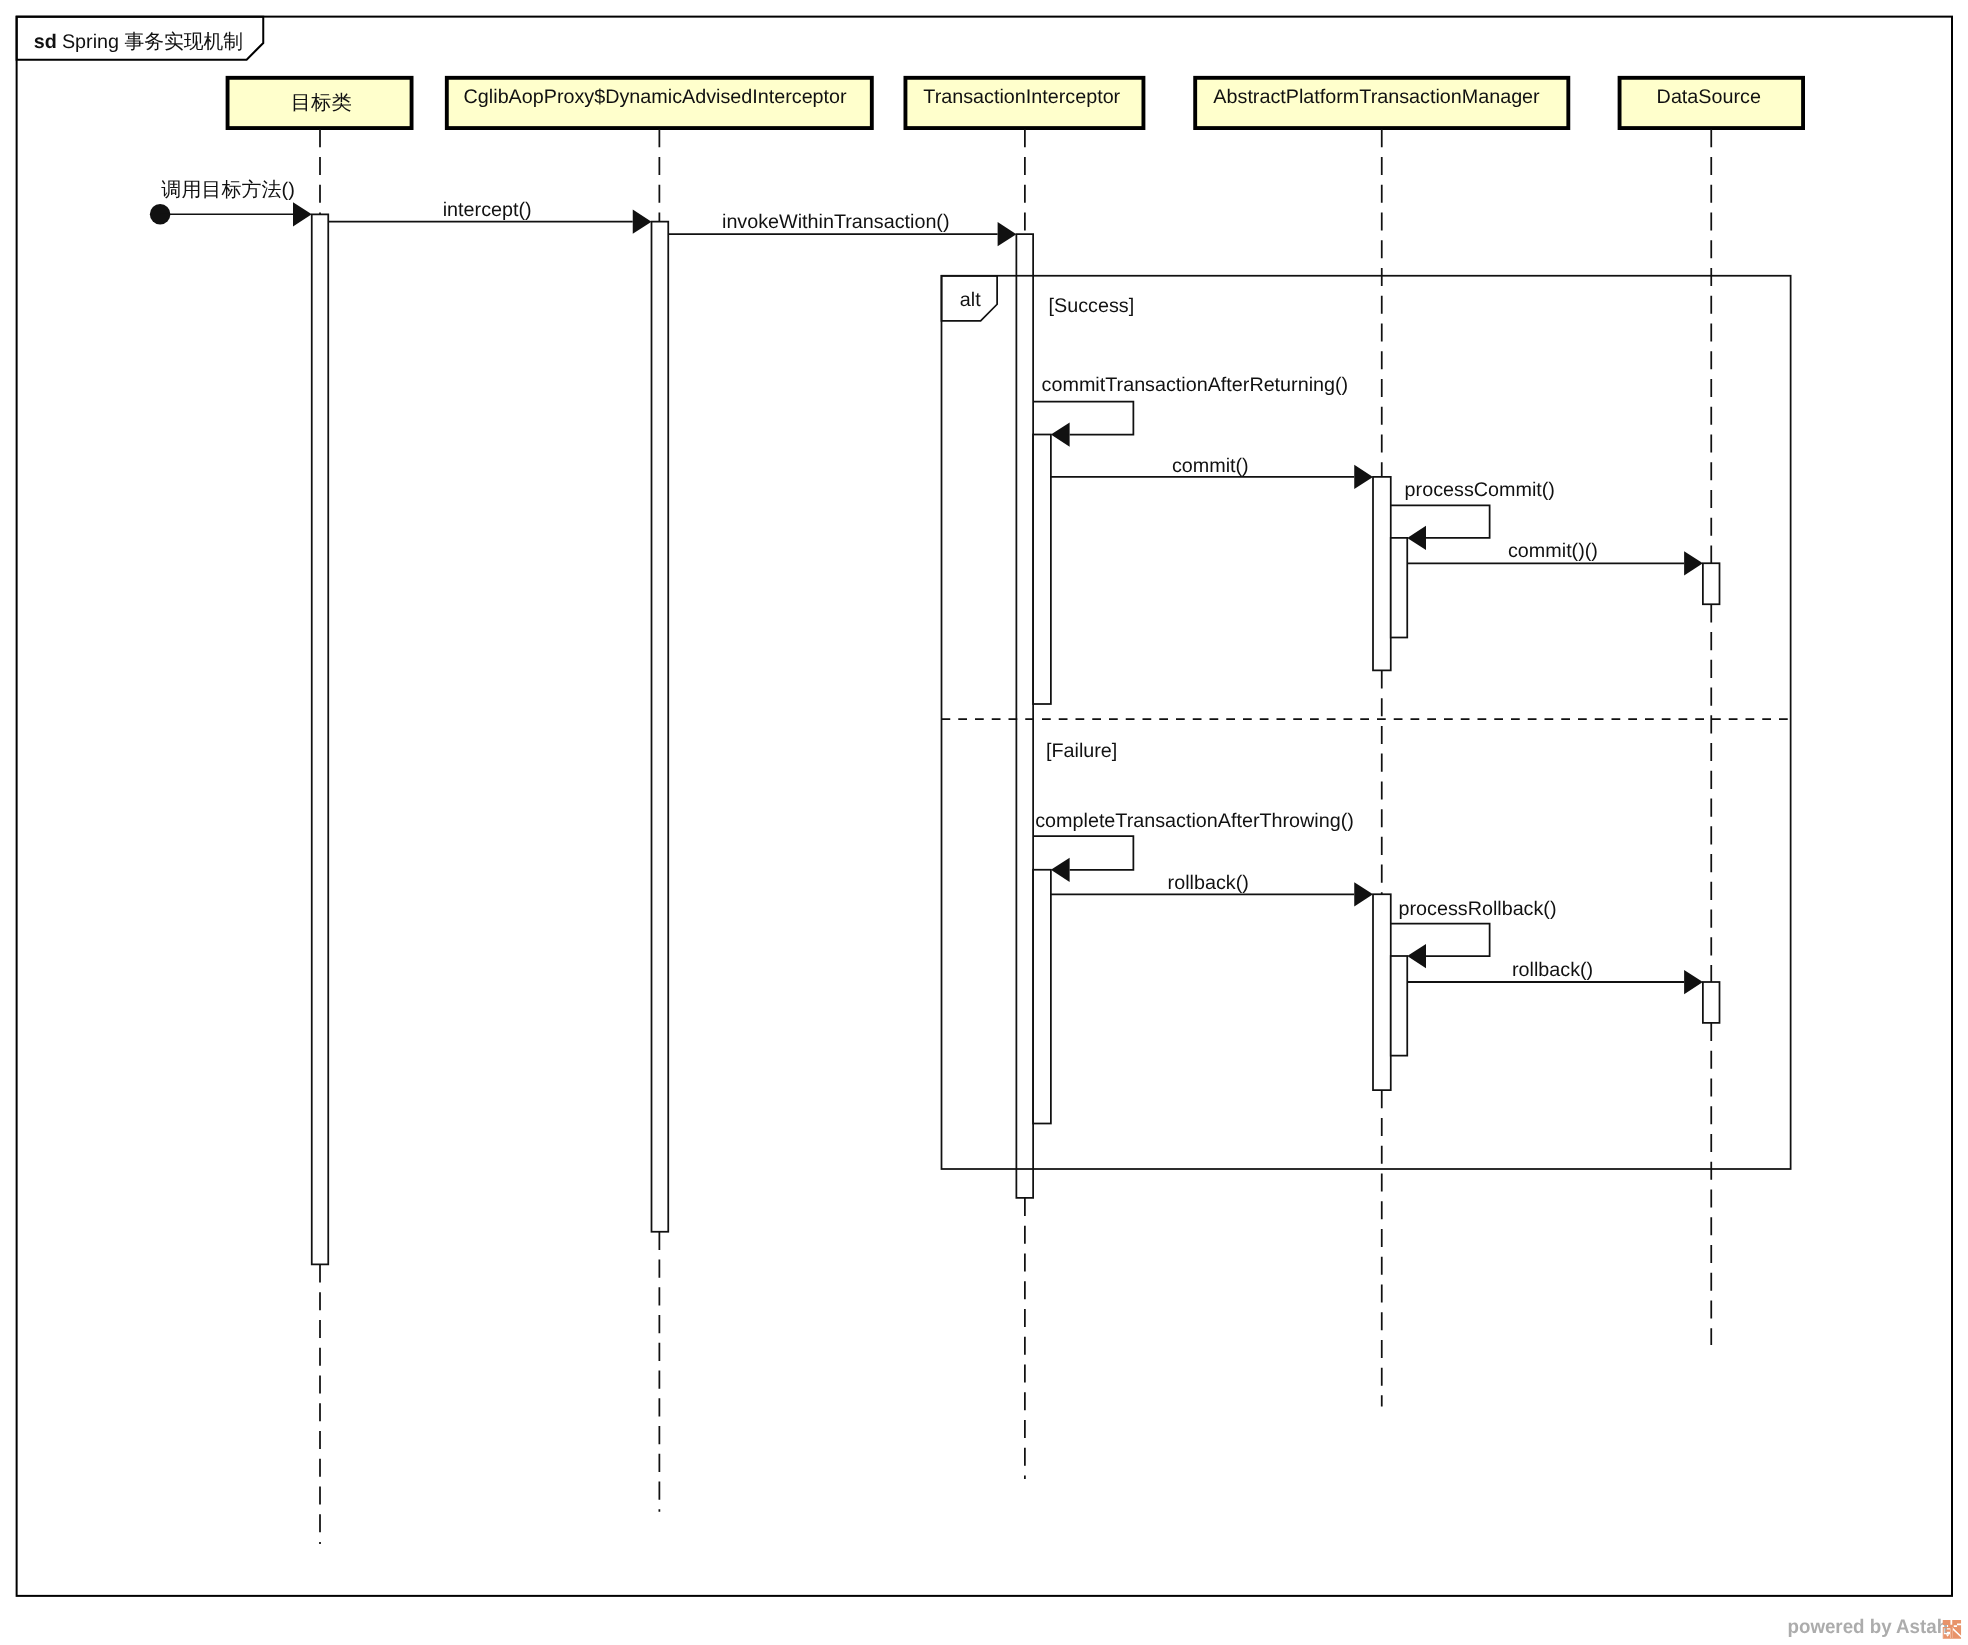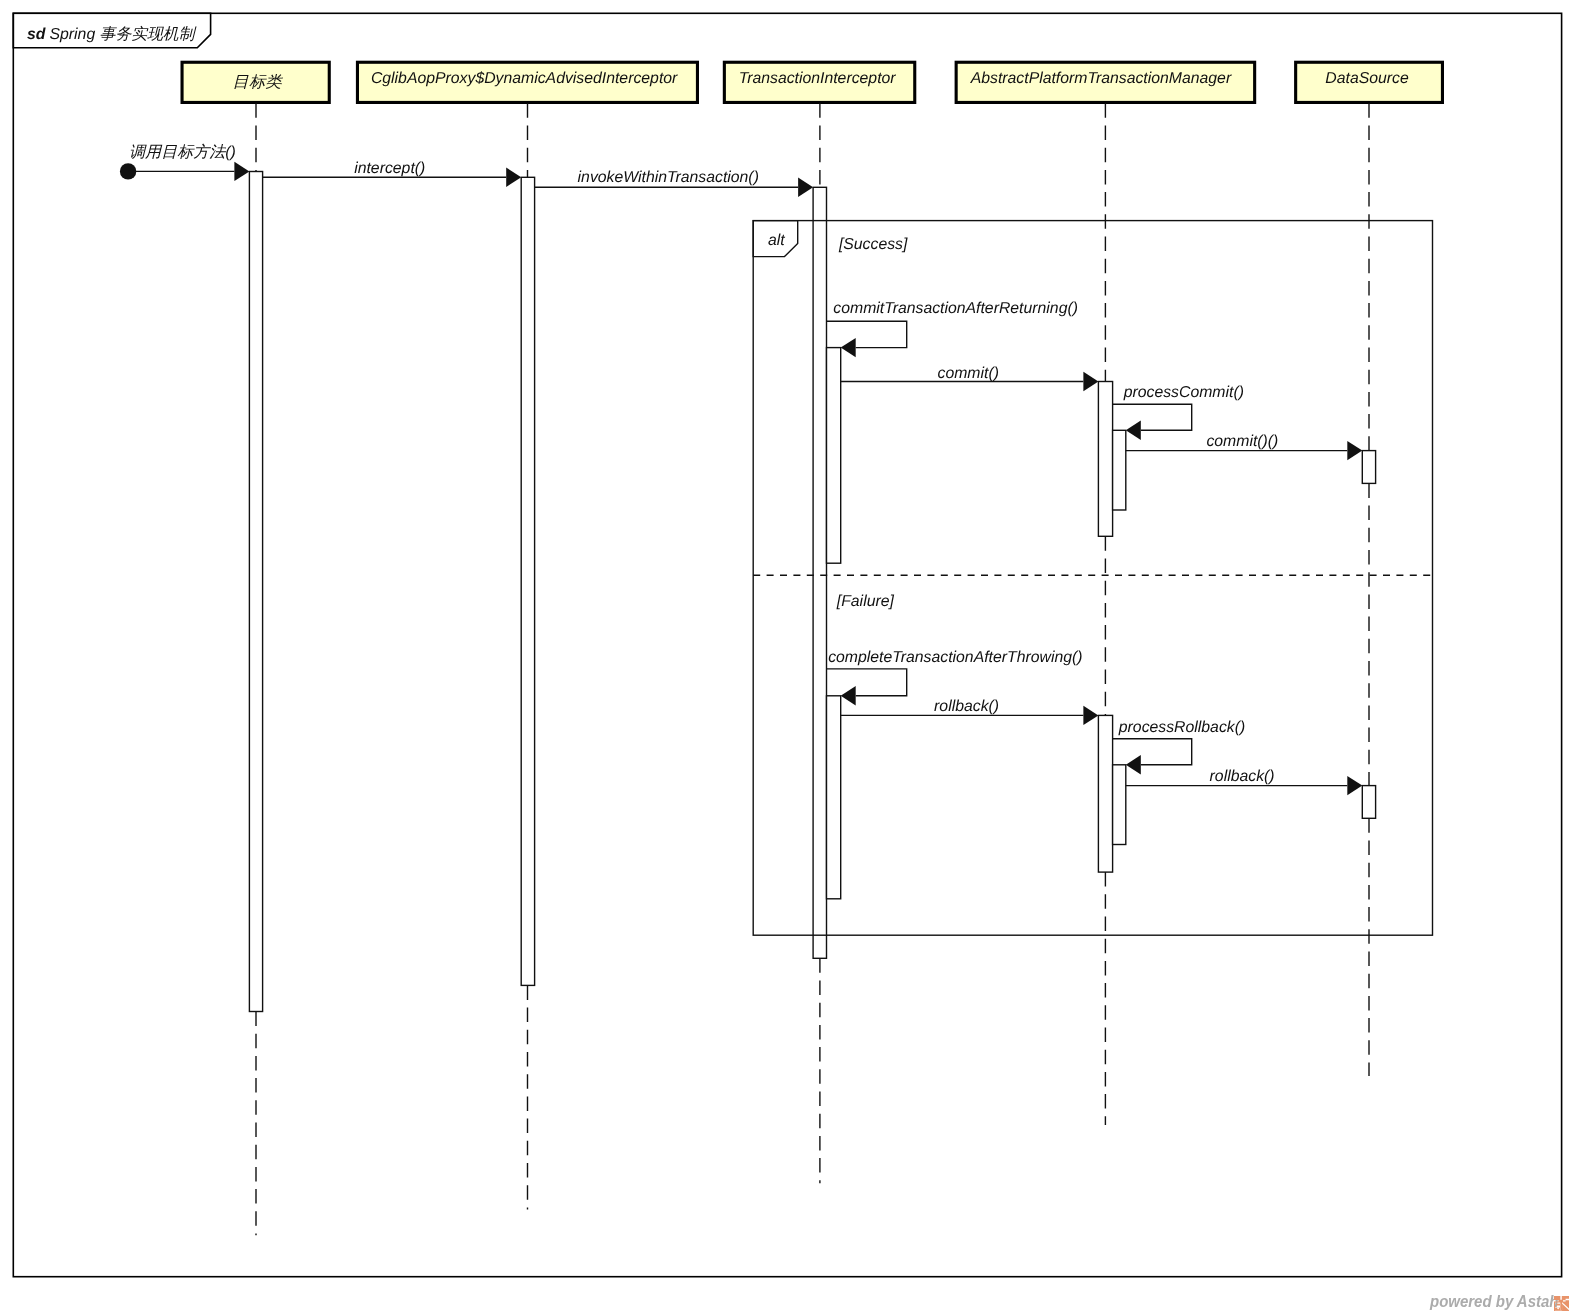--- a/index.html
+++ b/index.html
@@ -1,20 +1,20 @@
 <!DOCTYPE html>
 <html><head>
 <meta charset="utf-8">
 <title>Spring 事务实现机制 - Sequence Diagram</title>
 <style>
   html,body{margin:0;padding:0;background:#ffffff;}
   body{width:1574px;height:1316px;overflow:hidden;
        font-family:"Liberation Sans",sans-serif;}
   *{-webkit-font-smoothing:antialiased;}
-  #stage{position:relative;width:1574px;height:1316px;background:#fff;font-style:italic;}
+  #stage{position:relative;width:1574px;height:1316px;background:#fff;}
   #svg{display:block;position:absolute;left:0;top:0;}
   #svg text{font-family:"Liberation Sans",sans-serif;fill:#111111;font-size:15.8px;
              -webkit-font-smoothing:antialiased;text-rendering:geometricPrecision;}
   #svg{will-change:transform;}
   .wm{position:absolute;left:1429.5px;top:1293.6px;font-size:15.7px;font-weight:bold;
       transform:scaleX(0.955);transform-origin:left center;
       color:#acacac;letter-spacing:0px;white-space:nowrap;line-height:16px;
       font-family:"Liberation Sans",sans-serif;}
   .wmlogo{position:absolute;left:1553.9px;top:1295.7px;width:15.2px;height:15.2px;display:block;}
 </style>

